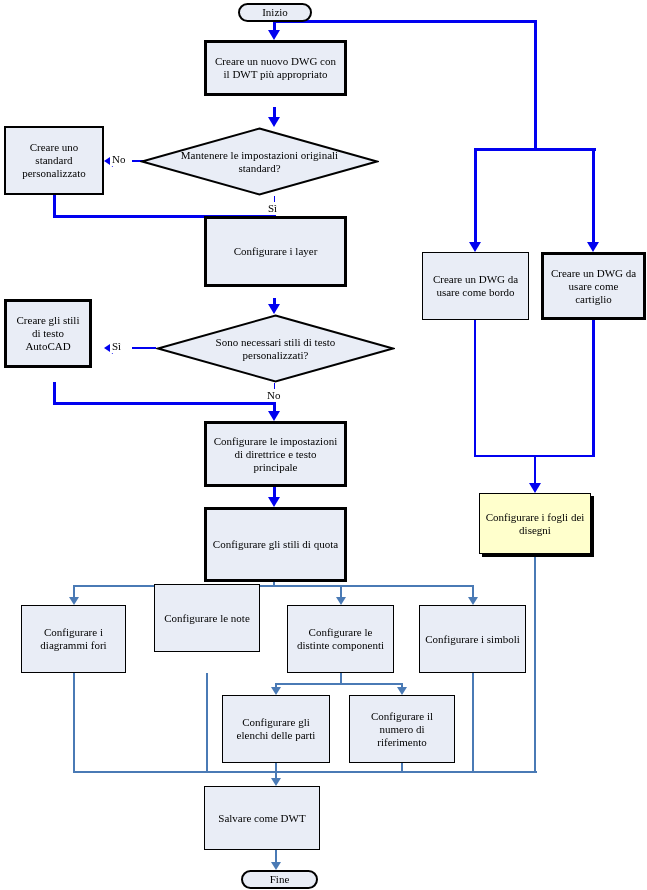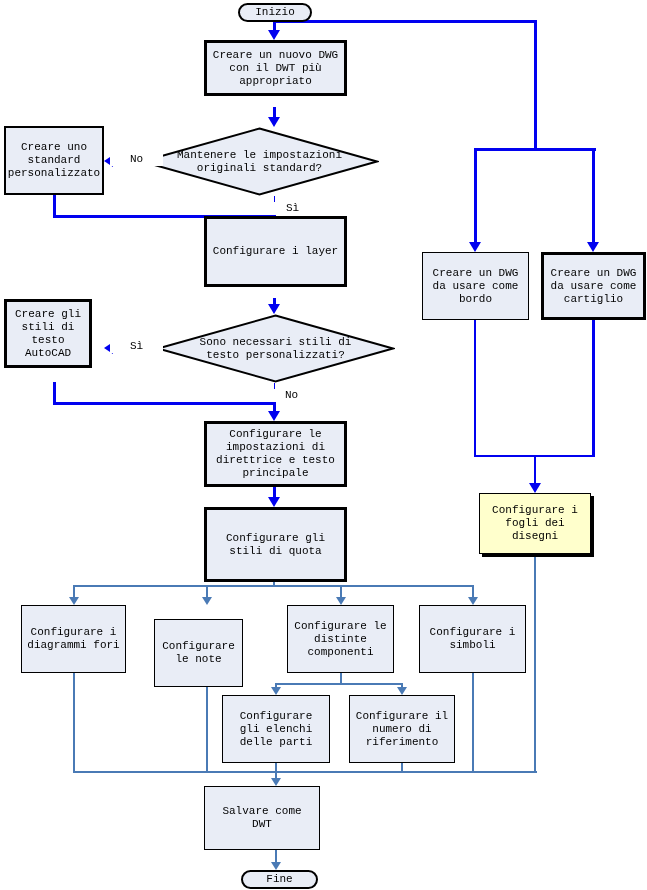--- a/index.html
+++ b/index.html
@@ -1,38 +1,38 @@
 <!DOCTYPE html>
 <html style="--flow: #0101ef; --branch: #4a7ab5; --node-fill: #e9edf6; --highlight-fill: #ffffcc; --node-border: #000000; --canvas-bg: #ffffff;"><head>
 <meta charset="utf-8">
 <style>
   *{margin:0;padding:0;box-sizing:border-box}
   html,body{background:#fff}
   #canvas{position:relative;width:647px;height:890px;background:var(--canvas-bg,#fff);
-          font-family:Liberation Mono, monospace;font-size:11px;line-height:13px;color:#000;overflow:hidden}
+          font-family:Liberation Serif, serif;font-size:11px;line-height:13px;color:#000;overflow:hidden}
   .node{position:absolute;display:flex;align-items:center;justify-content:center;text-align:center;
         background:var(--node-fill,#e9edf6);border:1px solid var(--node-border,#000);padding:2px 5px}
   .b2{border-width:2px}
   .b3{border-width:3px}
   .term{border-radius:10px;border-width:2px}
   .hl{background:var(--highlight-fill,#ffffcc);box-shadow:3px 3px 0 var(--node-border,#000)}
   .decision{position:absolute}
   .decision svg{position:absolute;left:0;top:0}
   .decision .lbl{position:absolute;left:0;top:0;right:0;bottom:0;display:flex;align-items:center;
                  justify-content:center;text-align:center;padding:0 36px}
   .lb{position:absolute;background:var(--flow,#0101ef)}
   .lt{position:absolute;background:var(--flow,#0101ef)}
   .ls{position:absolute;background:var(--branch,#4a7ab5)}
   .abd{position:absolute;width:0;height:0;border-left:6px solid transparent;border-right:6px solid transparent;
        border-top:10px solid var(--flow,#0101ef)}
   .abl{position:absolute;width:0;height:0;border-top:6px solid transparent;border-bottom:6px solid transparent;
        border-right:9px solid var(--flow,#0101ef)}
   .asd{position:absolute;width:0;height:0;border-left:5px solid transparent;border-right:5px solid transparent;
        border-top:8px solid var(--branch,#4a7ab5)}
-  .elabel{position:absolute;background:var(--canvas-bg,#fff);padding:0 20px}
+  .elabel{position:absolute;background:var(--canvas-bg,#fff);padding:0 2px}
 </style>
 </head>
 <body>
 
 <div id="canvas">
 
   <div class="lb" style="left:273px;top:20px;width:3px;height:12px"></div>
   <div class="lb" style="left:273px;top:20px;width:264px;height:3px"></div>
   <div class="lb" style="left:534px;top:20px;width:3px;height:131px"></div>
   <div class="lb" style="left:474px;top:148px;width:122px;height:3px"></div>
@@ -148,21 +148,21 @@
     </div>
 
   <div class="node hl" style="left:479px;top:493px;width:112px;height:61px">
     <span>Configurare i fogli dei disegni</span>
     </div>
 
   <div class="node" style="left:21px;top:605px;width:105px;height:68px">
     <span>Configurare i diagrammi fori</span>
     </div>
 
-  <div class="node" style="left:154px;top:619px;width:89px;height:68px">
+  <div class="node" style="left:154px;top:584px;width:106px;height:68px">
     <span>Configurare le note</span>
     </div>
 
   <div class="node" style="left:287px;top:605px;width:107px;height:68px">
     <span>Configurare le distinte componenti</span>
     </div>
 
   <div class="node" style="left:419px;top:605px;width:107px;height:68px">
     <span>Configurare i simboli</span>
     </div>

